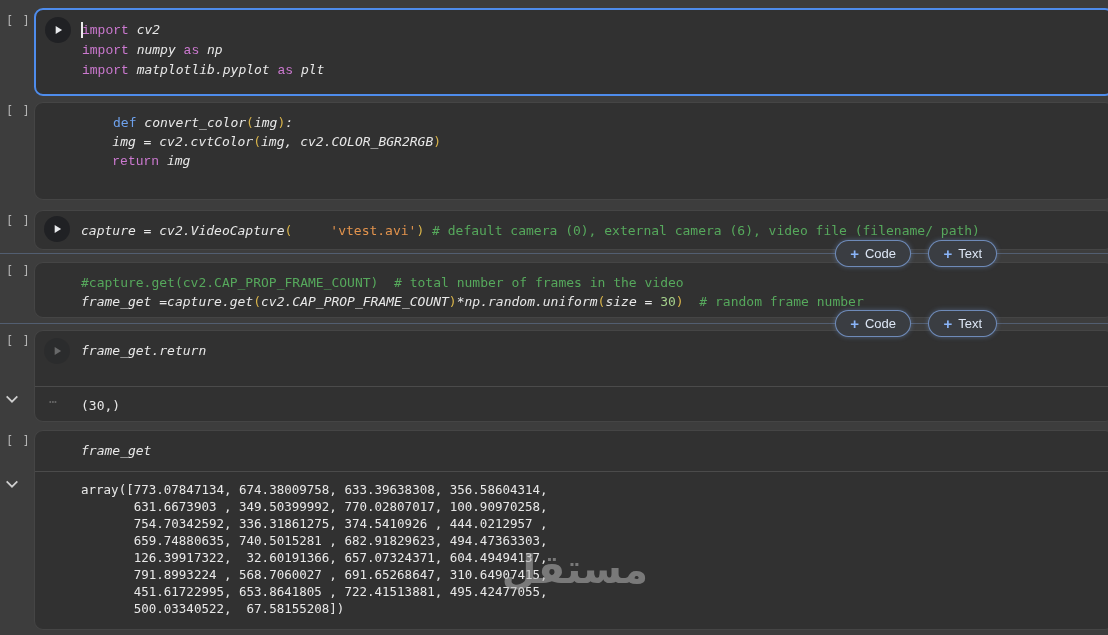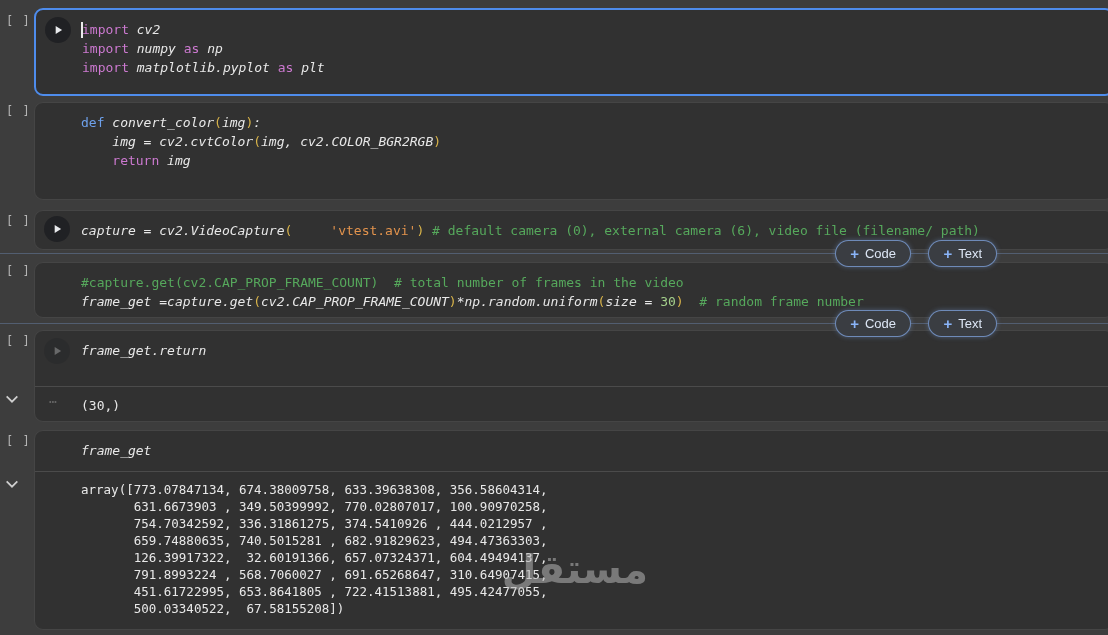--- a/index.html
+++ b/index.html
@@ -25,22 +25,22 @@
   .cell.selected{border:2px solid var(--selected-border,#4e8cec);}
   .code{
     position:relative;
     padding:10px 8px 0 46px;
     font-family:"DejaVu Sans Mono",monospace;font-size:13px;line-height:19px;
     color:var(--tok-plain,#e8e8e8);
     white-space:pre;overflow:hidden;box-sizing:border-box;
   }
   .code-line{white-space:pre;}
   .tk-p{color:var(--tok-plain,#e8e8e8);font-style:italic;}
-  .tk-k{color:var(--tok-keyword,#cc79d0);}
-  .tk-d{color:var(--tok-defkw,#6ea1ec);}
+  .tk-k{color:var(--tok-keyword,#cc79d0);font-family:Liberation Mono, monospace;}
+  .tk-d{color:var(--tok-defkw,#6ea1ec);margin-left:32px;}
   .tk-s{color:var(--tok-string,#e2934d);margin-left:38px;}
   .tk-c{color:var(--tok-comment,#56a85c);}
   .tk-b{color:var(--tok-bracket,#d9b44a);}
   .tk-n{color:var(--tok-number,#a5d18c);}
   .run-btn{
     position:absolute;left:9px;top:7px;width:26px;height:26px;border-radius:50%;
     background:#202124;display:flex;align-items:center;justify-content:center;
     cursor:pointer;z-index:2;
   }
   .run-btn.dim{opacity:0.3;}

